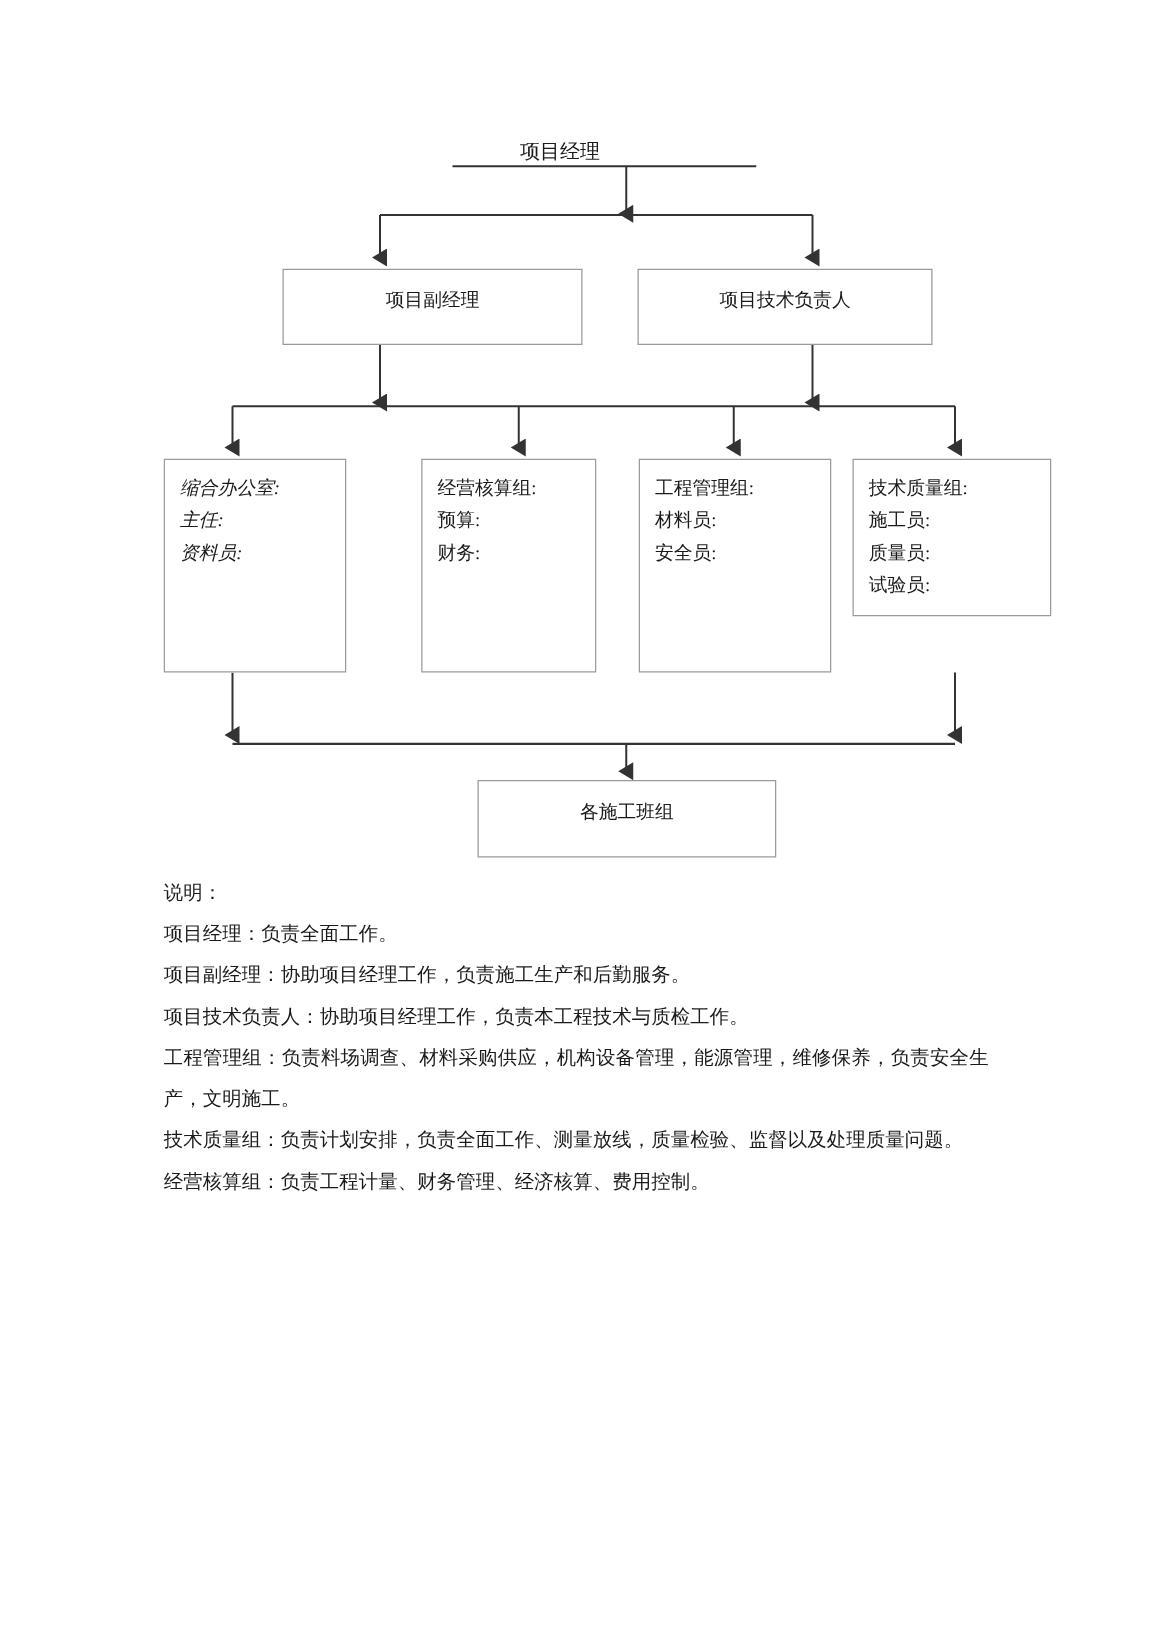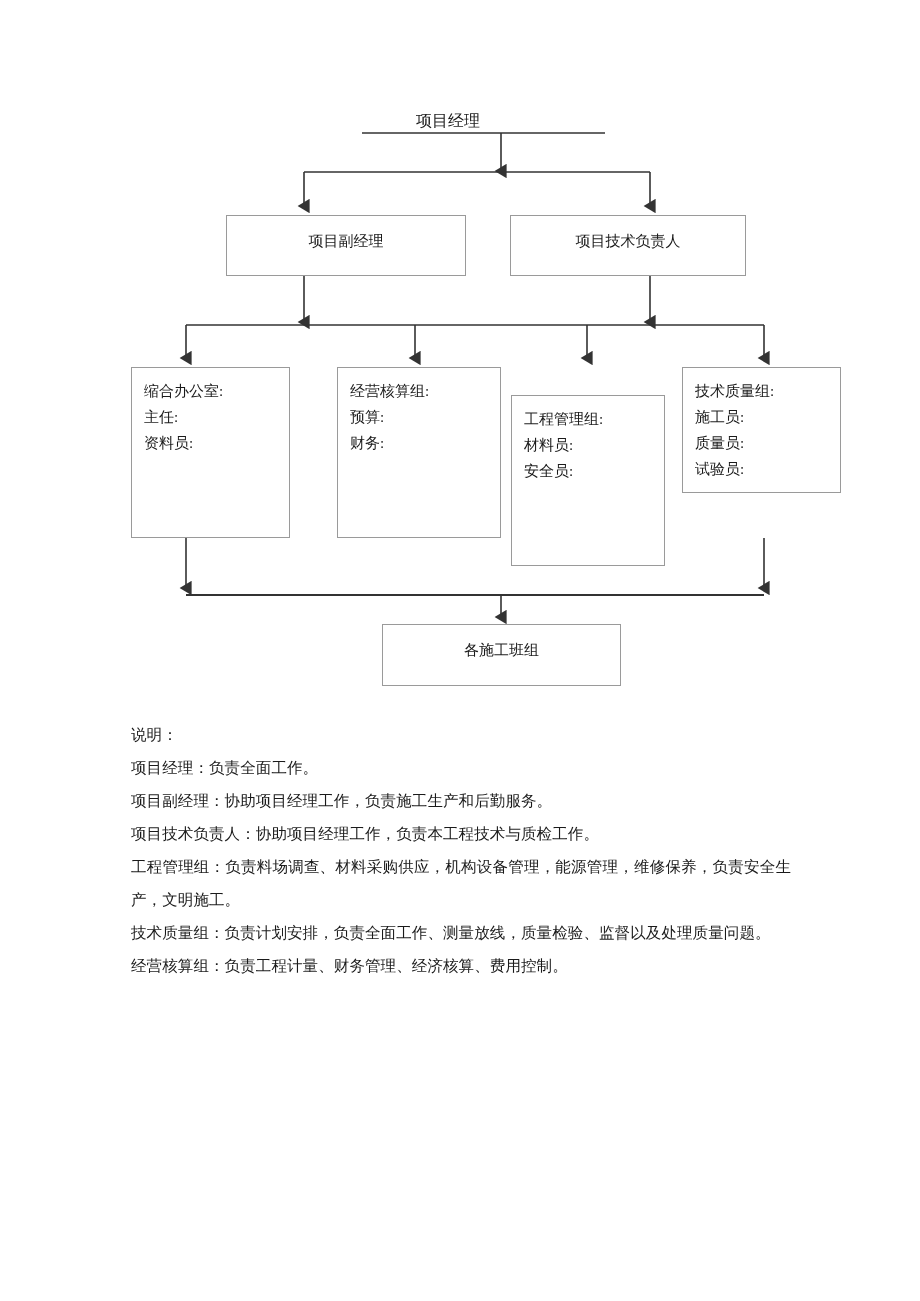--- a/index.html
+++ b/index.html
@@ -69,21 +69,20 @@
     color: #1a1a1a;
     white-space: nowrap;
   }
 
   
   #body-text {
     position: absolute;
     left: 131px;
     top: 698px;
     width: 660px;
-    margin-top: 20px;
   }
   .para {
     font-size: 15.5px;
     line-height: 33px;
     color: #1a1a1a;
     margin: 0;
     text-align: justify;
     text-justify: inter-ideograph;
     letter-spacing: 0.1px;
   }
@@ -132,33 +131,33 @@
     <div class="root-label" style="left:416px; top:111px;">项目经理</div>
 
     <div class="node-box centered" style="left:226px; top:215px; width:240px; height:61px;">
       <span class="node-line">项目副经理</span>
     </div>
 
     <div class="node-box centered" style="left:510px; top:215px; width:236px; height:61px;">
       <span class="node-line">项目技术负责人</span>
     </div>
 
-    <div class="node-box listed" style="left:131px; top:367px; width:159px; height:171px;">
+    <div class="node-box listed" style="left:131px; top:367px; width:146px; height:171px;font-style:italic;">
       <span class="node-line">缩合办公室:</span>
       <span class="node-line">主任:</span>
       <span class="node-line">资料员:</span>
     </div>
 
-    <div class="node-box listed" style="left:337px; top:367px; width:164px; height:171px;">
+    <div class="node-box listed" style="left:337px; top:367px; width:140px; height:171px;">
       <span class="node-line">经营核算组:</span>
       <span class="node-line">预算:</span>
       <span class="node-line">财务:</span>
     </div>
 
-    <div class="node-box listed" style="left:511px; top:367px; width:154px; height:171px;margin-top:28px;">
+    <div class="node-box listed" style="left:511px; top:367px; width:154px; height:171px;">
       <span class="node-line">工程管理组:</span>
       <span class="node-line">材料员:</span>
       <span class="node-line">安全员:</span>
     </div>
 
     <div class="node-box listed" style="left:682px; top:367px; width:159px; height:126px;">
       <span class="node-line">技术质量组:</span>
       <span class="node-line">施工员:</span>
       <span class="node-line">质量员:</span>
       <span class="node-line">试验员:</span>

